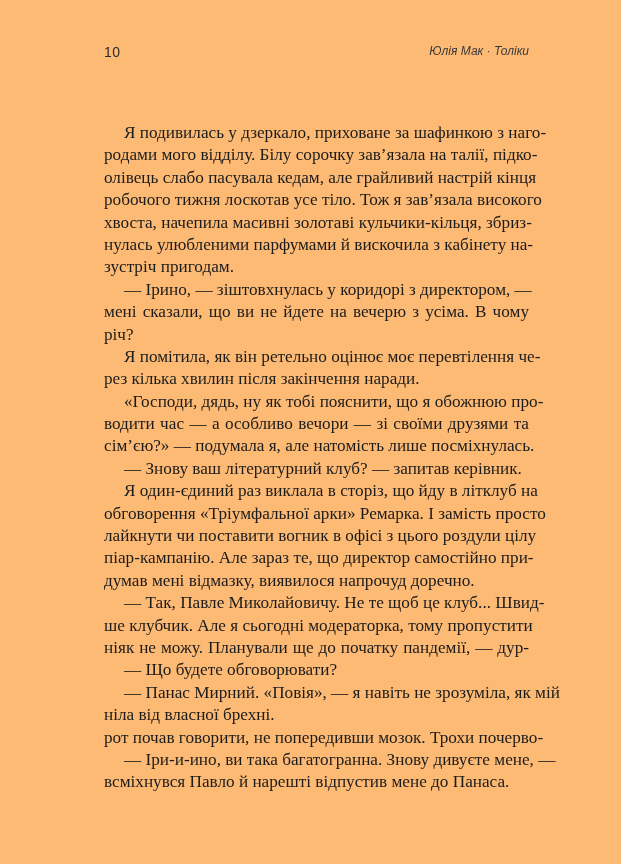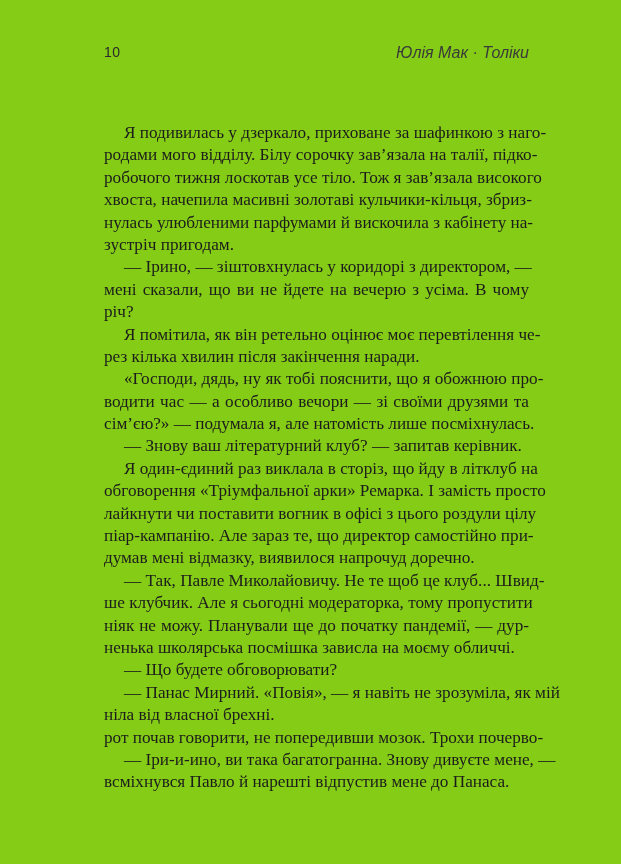--- a/index.html
+++ b/index.html
@@ -1,36 +1,37 @@
 <!DOCTYPE html>
 <html><head>
   <meta charset="utf-8">
   <style>
     html, body { margin: 0; padding: 0; background: #ffffff; }
     body { width: 621px; height: 864px; position: relative; overflow: hidden; }
-    .page { position: absolute; left: 0; top: 0; width: 621px; height: 864px; background: #84cc16; }
+    .page { position: absolute; left: 0; top: 0; width: 621px; height: 864px; background: #fdba74; }
     .header { position: absolute; left: 104px; top: 44px; width: 425px; height: 20px; font-family: "Liberation Sans", "DejaVu Sans", sans-serif; color: #2a2a2a; }
     .page-num { position: absolute; left: 0; top: 0; font-size: 14px; letter-spacing: 0.5px; }
-    .running-head { position: absolute; right: 0; top: 0; font-size: 16px; font-style: italic; color: #3a3a3a; }
+    .running-head { position: absolute; right: 0; top: 0; font-size: 12px; font-style: italic; color: #3a3a3a; }
     .text { position: absolute; left: 104px; top: 86px; width: 425px; font-family: "Liberation Serif", "DejaVu Serif", serif; font-size: 17.2px; line-height: 22.4px; color: #1c1c1c; margin-top: 36px; }
     .line { display: block; white-space: nowrap; text-align: justify; text-align-last: justify; height: 22.4px; }
     .line.indent { padding-left: 20px; }
     .line.last { text-align-last: left; }
   </style>
 </head>
 <body>
 
 <div class="page">
   <div class="header">
     <span class="page-num">10</span>
     <span class="running-head">Юлія Мак · Толіки</span>
   </div>
   <div class="text" id="body-text">
       <span class="line indent">Я подивилась у дзеркало, приховане за шафинкою з наго-</span>
       <span class="line">родами мого відділу. Білу сорочку зав’язала на талії, підко-</span>
+      <span class="line">олівець слабо пасувала кедам, але грайливий настрій кінця</span>
       <span class="line">робочого тижня лоскотав усе тіло. Тож я зав’язала високого</span>
       <span class="line">хвоста, начепила масивні золотаві кульчики-кільця, збриз-</span>
       <span class="line">нулась улюбленими парфумами й вискочила з кабінету на-</span>
       <span class="line last">зустріч пригодам.</span>
       <span class="line indent">— Ірино, — зіштовхнулась у коридорі з директором, —</span>
       <span class="line">мені сказали, що ви не йдете на вечерю з усіма. В чому</span>
       <span class="line last">річ?</span>
       <span class="line indent">Я помітила, як він ретельно оцінює моє перевтілення че-</span>
       <span class="line last">рез кілька хвилин після закінчення наради.</span>
       <span class="line indent">«Господи, дядь, ну як тобі пояснити, що я обожнюю про-</span>
@@ -38,21 +39,20 @@
       <span class="line last">сім’єю?» — подумала я, але натомість лише посміхнулась.</span>
       <span class="line indent last">— Знову ваш літературний клуб? — запитав керівник.</span>
       <span class="line indent">Я один-єдиний раз виклала в сторіз, що йду в літклуб на</span>
       <span class="line">обговорення «Тріумфальної арки» Ремарка. І замість просто</span>
       <span class="line">лайкнути чи поставити вогник в офісі з цього роздули цілу</span>
       <span class="line">піар-кампанію. Але зараз те, що директор самостійно при-</span>
       <span class="line last">думав мені відмазку, виявилося напрочуд доречно.</span>
       <span class="line indent">— Так, Павле Миколайовичу. Не те щоб це клуб... Швид-</span>
       <span class="line">ше клубчик. Але я сьогодні модераторка, тому пропустити</span>
       <span class="line">ніяк не можу. Планували ще до початку пандемії, — дур-</span>
-      <span class="line last">ненька школярська посмішка зависла на моєму обличчі.</span>
       <span class="line indent last">— Що будете обговорювати?</span>
       <span class="line indent">— Панас Мирний. «Повія», — я навіть не зрозуміла, як мій</span>
       <span class="line last">ніла від власної брехні.</span>
       <span class="line">рот почав говорити, не попередивши мозок. Трохи почерво-</span>
       <span class="line indent">— Іри-и-ино, ви така багатогранна. Знову дивуєте мене, —</span>
       <span class="line last">всміхнувся Павло й нарешті відпустив мене до Панаса.</span>
     </div>
 </div>
 
 </body></html>

